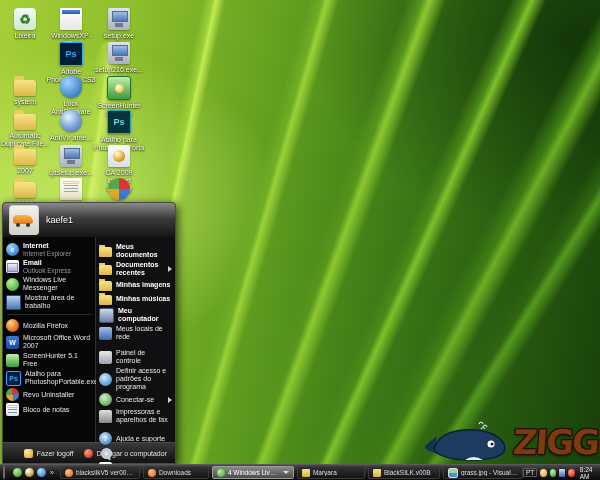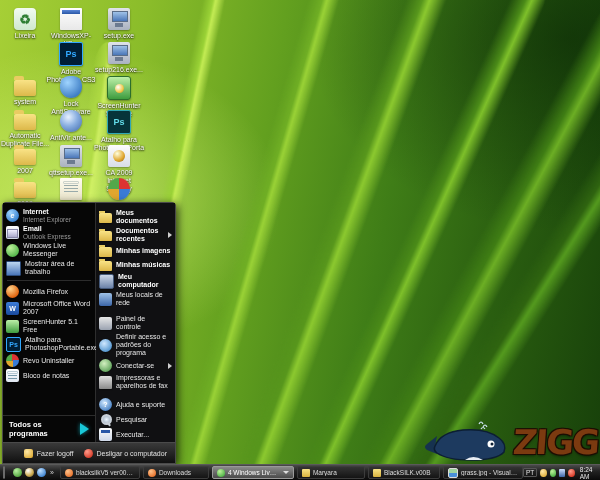--- a/index.html
+++ b/index.html
@@ -216,20 +216,24 @@
   <div class="dicon" style="left:46px;top:178px">
       <div class="ic ic-doc"></div>
       <div class="dlabel">setup_...exe</div>
     </div>
   <div class="dicon" style="left:94px;top:178px">
       <div class="ic ic-revo"></div>
       <div class="dlabel">Revo Uninstaller</div>
     </div>
 
   <div class="startmenu">
+    <div class="sm-header">
+      <div class="avatar"></div>
+      <div class="sm-user">kaefe1</div>
+    </div>
     <div class="sm-body">
       <div class="sm-left">
         <div class="sm-item">
             <span class="mi mi-ie">e</span>
             <span class="sm-text">
               <span class="sm-label b">Internet</span>
               <span class="sm-sub">Internet Explorer</span>
             </span>
           </div>
         <div class="sm-item">
@@ -281,24 +285,20 @@
             <span class="sm-text">
               <span class="sm-label">Revo Uninstaller</span>
             </span>
           </div>
         <div class="sm-item">
             <span class="mi mi-note"></span>
             <span class="sm-text">
               <span class="sm-label">Bloco de notas</span>
             </span>
           </div>
-        <div class="sm-allprog">
-          <span class="lbl">Todos os programas</span>
-          <span class="allprog-arrow"></span>
-        </div>
       </div>
       <div class="sm-right">
         <div class="sm-item">
             <span class="mi mi-fold"></span>
             <span class="sm-label b">Meus documentos</span>
           </div>
         <div class="sm-item">
             <span class="mi mi-fold"></span>
             <span class="sm-label b">Documentos recentes</span>
             <span class="arrow-r"></span>

